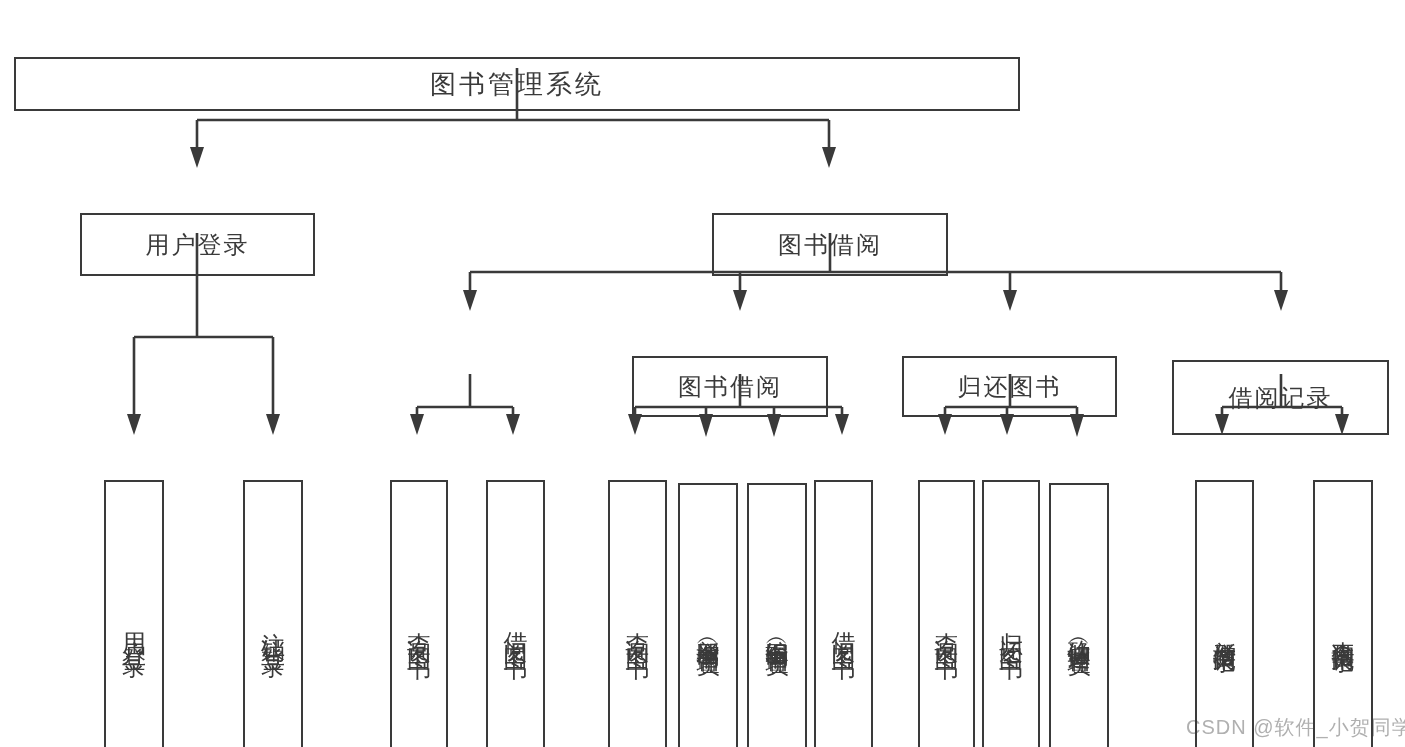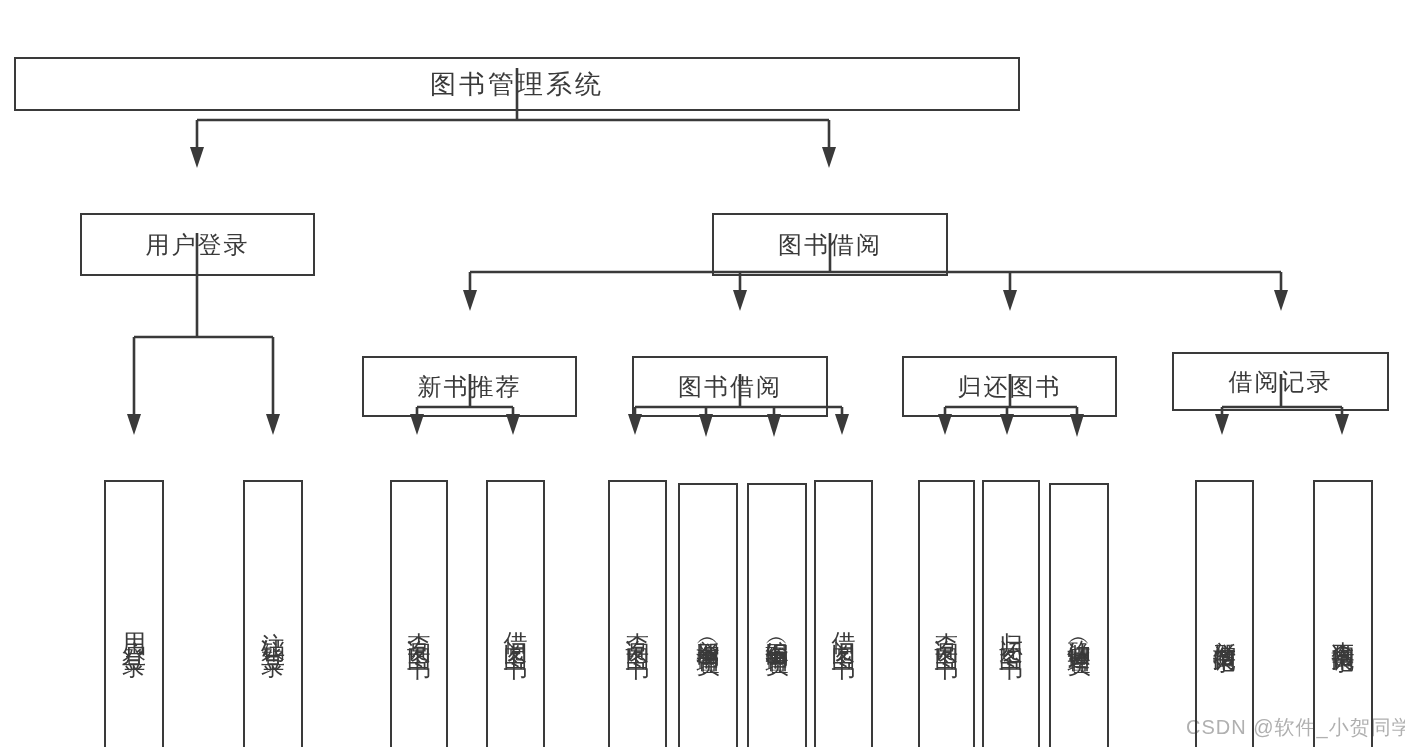--- a/index.html
+++ b/index.html
@@ -86,30 +86,27 @@
     <span>图书管理系统</span>
   </div>
 
   <div class="box hbox" style="left:80px;top:170px;width:235px;height:63px">
     <span>用户登录</span>
   </div>
   <div class="box hbox" style="left:712px;top:170px;width:236px;height:63px">
     <span>图书借阅</span>
   </div>
 
-  <div class="box hbox" style="left:362px;top:313px;width:215px;height:61px">
-    <span>新书推荐</span>
-  </div>
   <div class="box hbox" style="left:632px;top:313px;width:196px;height:61px">
     <span>图书借阅</span>
   </div>
   <div class="box hbox" style="left:902px;top:313px;width:215px;height:61px">
     <span>归还图书</span>
   </div>
-  <div class="box hbox" style="left:1172px;top:309px;width:217px;height:59px">
+  <div class="box hbox" style="left:1172px;top:317px;width:217px;height:75px">
     <span>借阅记录</span>
   </div>
 
   <div class="box vbox" style="left:104px;top:437px;width:60px;height:298px">
     <span>用户登录</span>
   </div>
   <div class="box vbox" style="left:243px;top:437px;width:60px;height:298px">
     <span>注销登录</span>
   </div>
 

